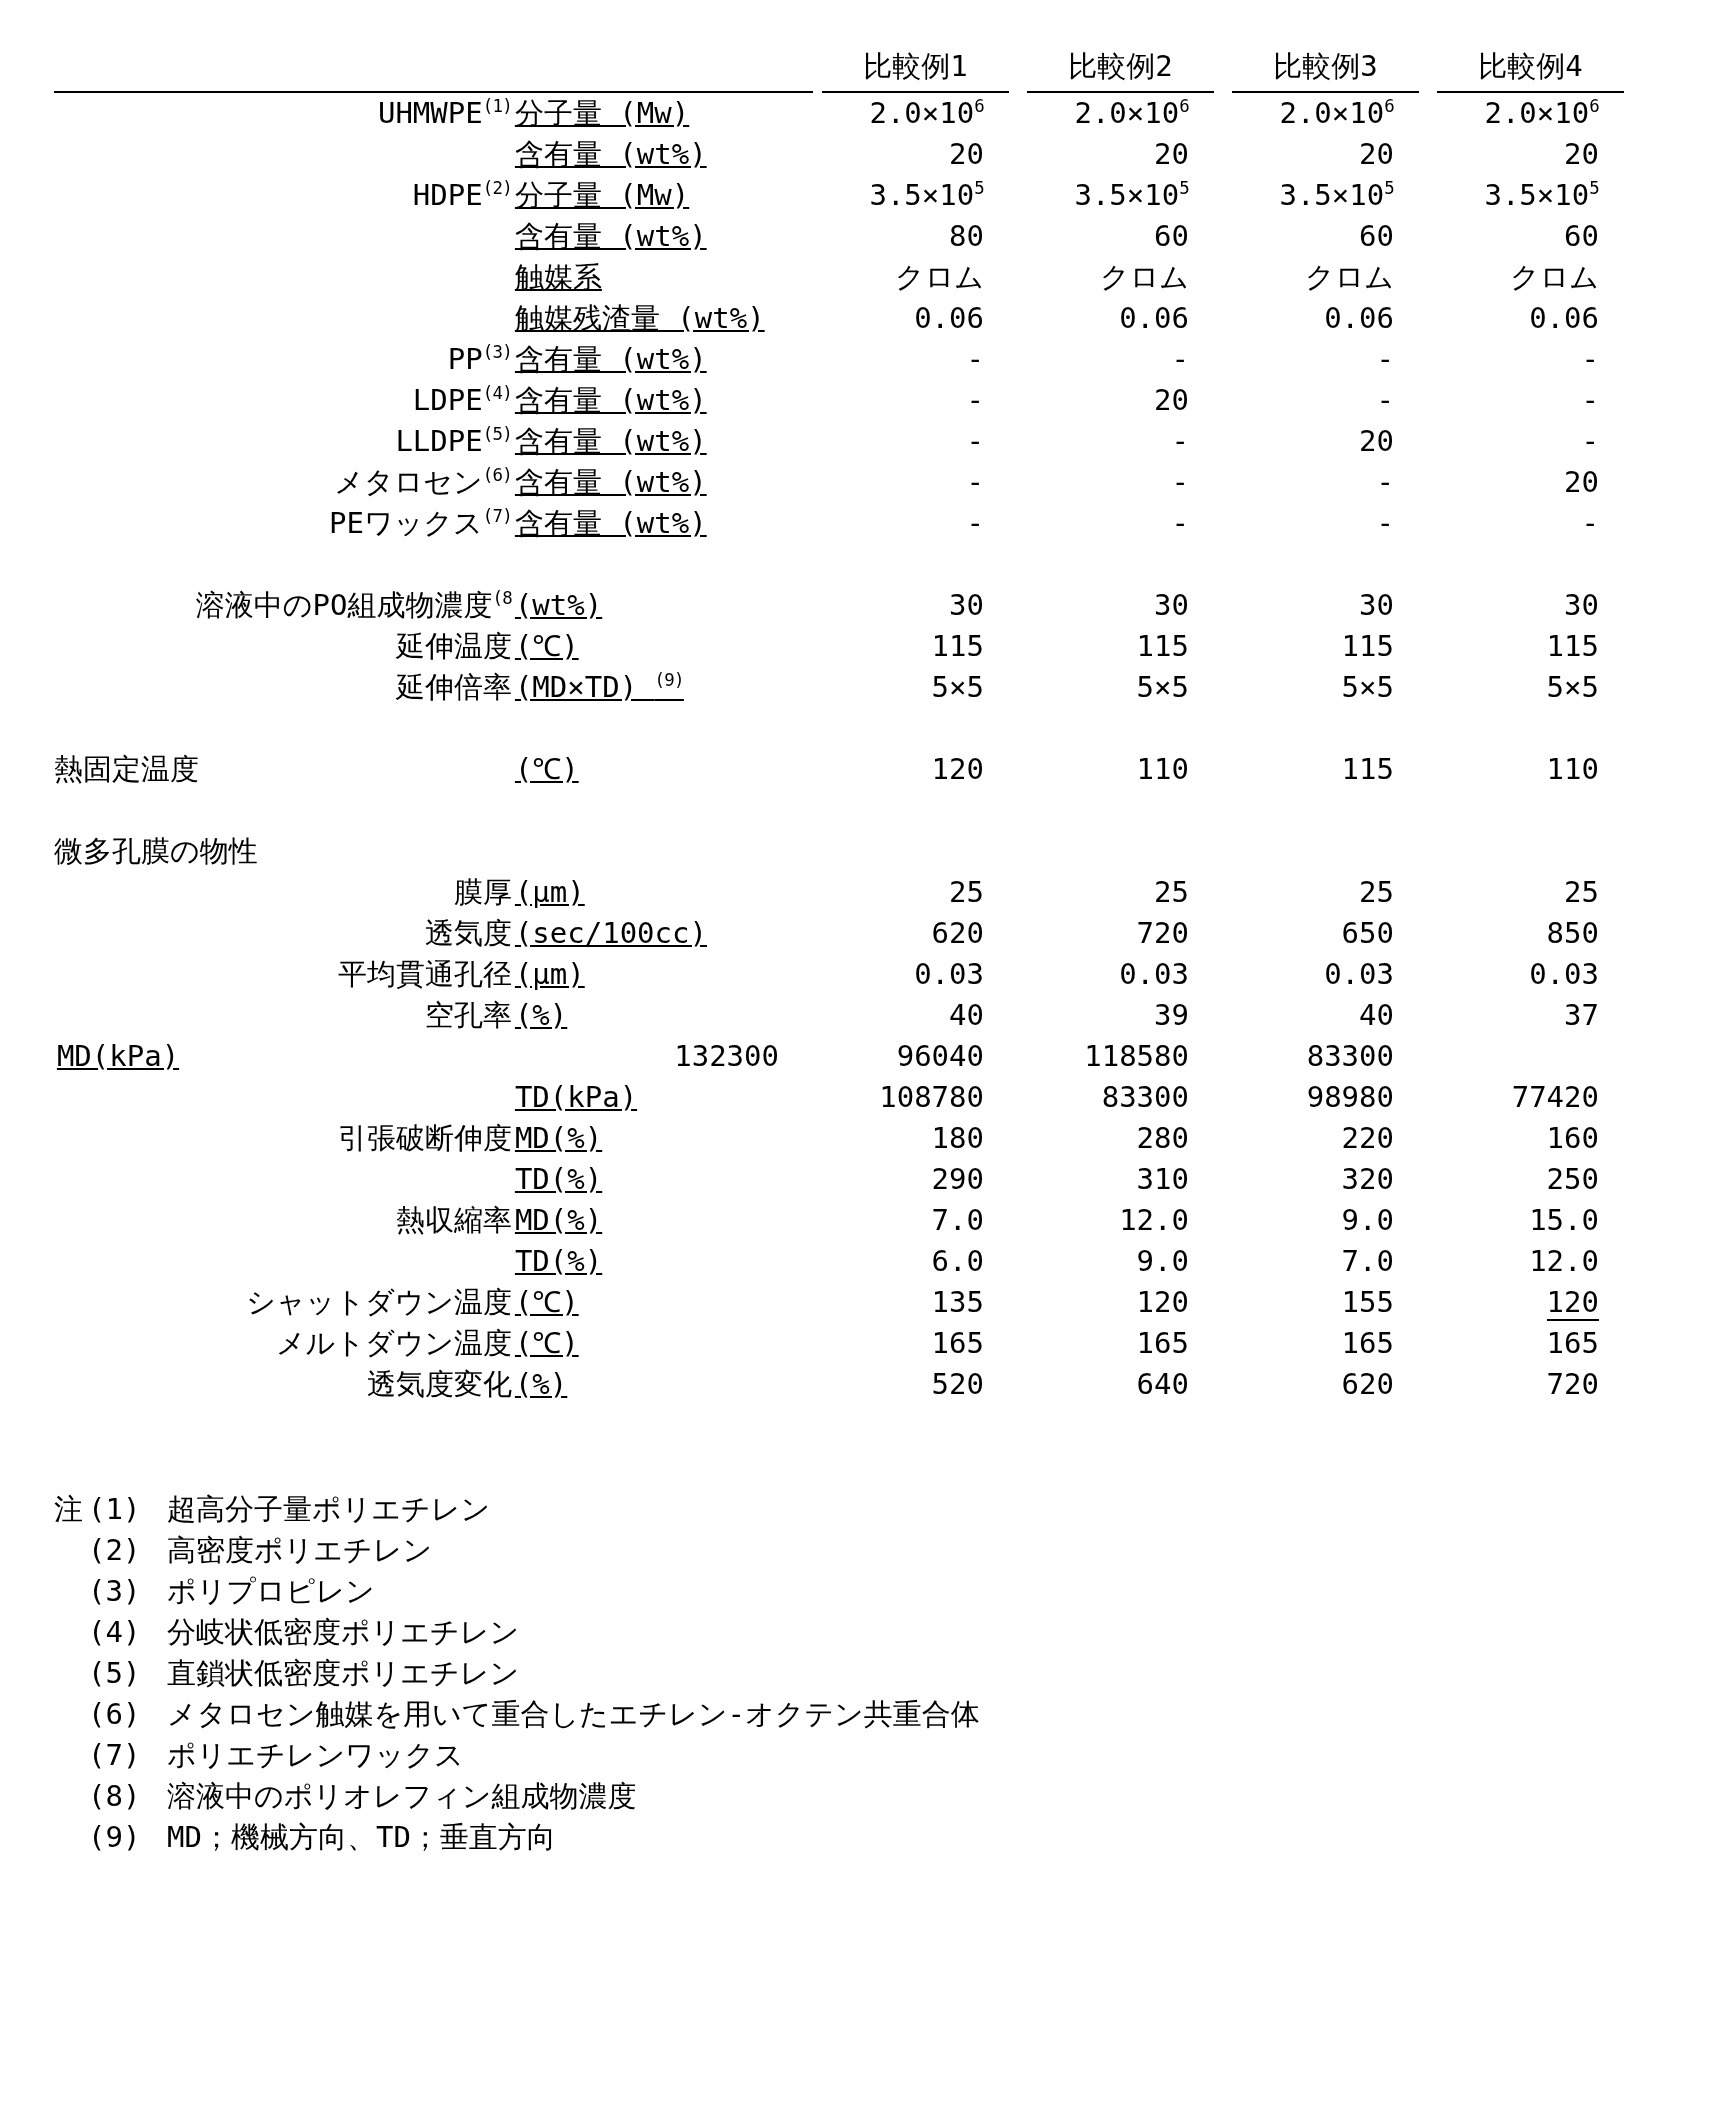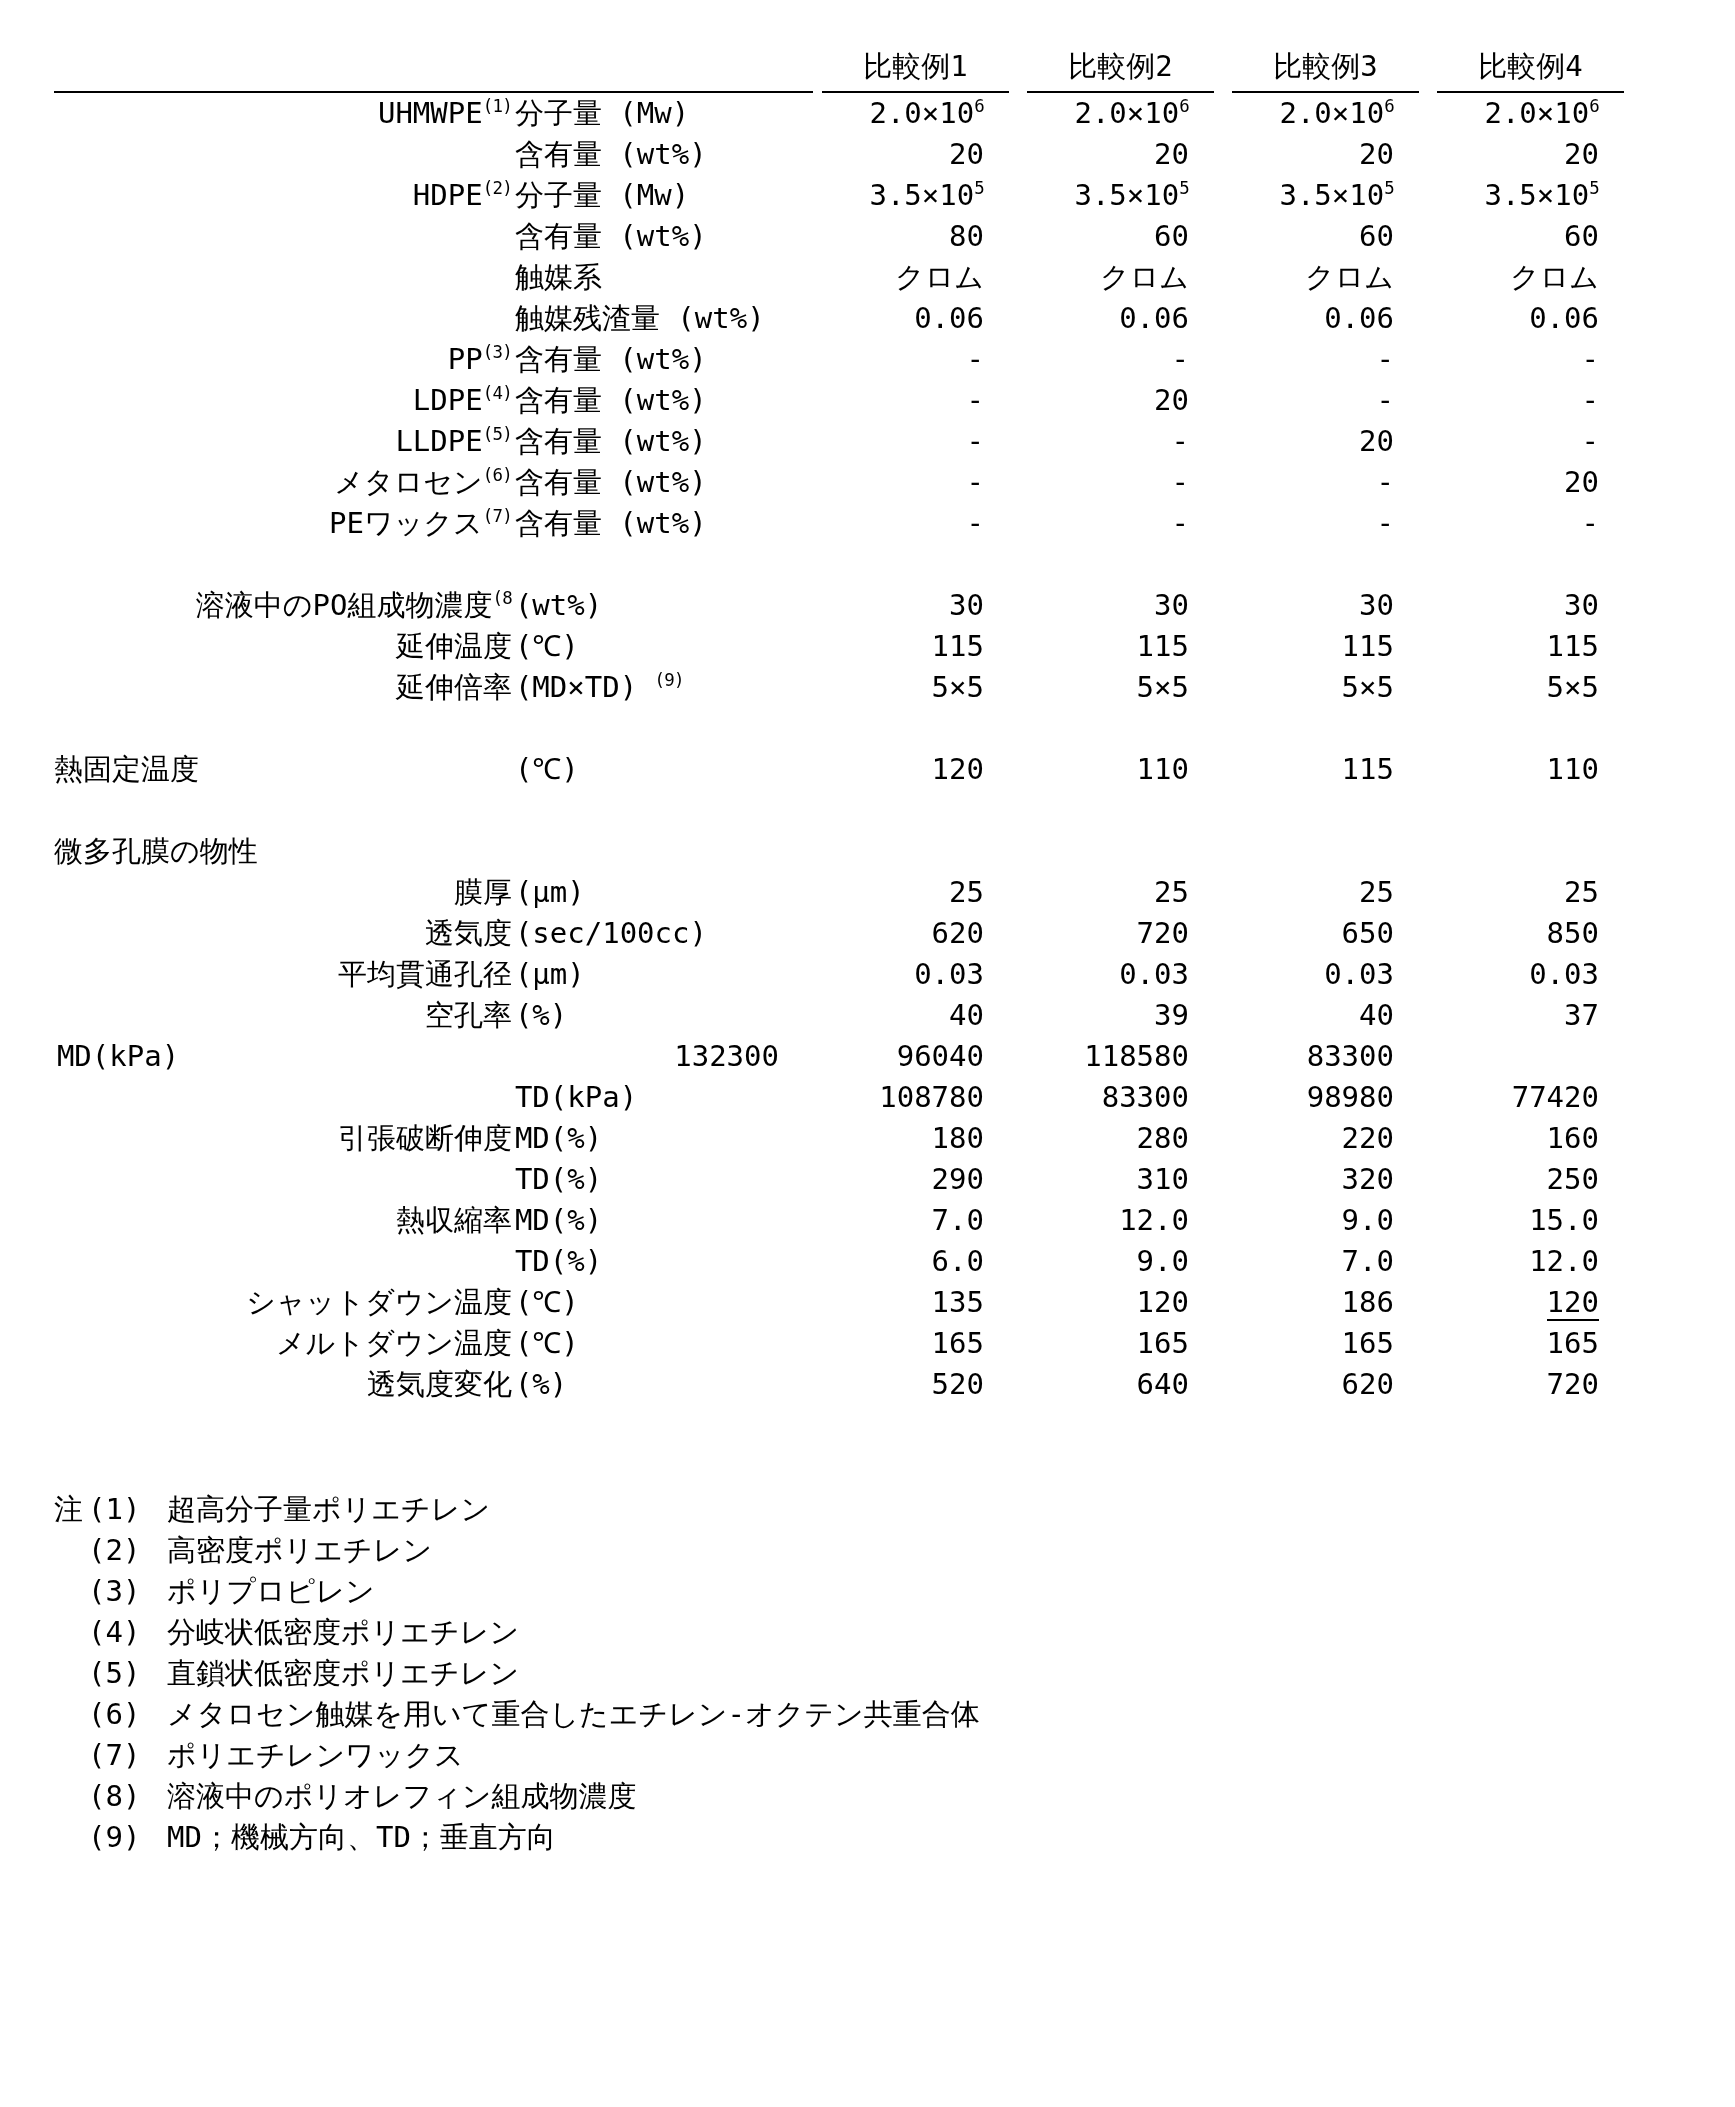--- a/index.html
+++ b/index.html
@@ -45,21 +45,21 @@
   .row {
     display: grid;
     grid-template-columns: 458px 301px 205px 205px 205px 205px;
     line-height: 41px;
     min-height: 41px;
     white-space: nowrap;
   }
   .cell { overflow: visible; }
   .label.indent0 { padding-left: 0; }
   .label.indent1 { padding-left: 44px; text-align: right; }
-  .param { padding-left: 2.9px; }
+  .param { padding-left: 2.9px; text-decoration: underline; }
   .value {
     text-align: right;
     padding-right: 34px;
   }
   sup {
     font-size: 0.60em;
     vertical-align: super;
     line-height: 0;
     letter-spacing: -0.7px;
   }
@@ -298,21 +298,21 @@
             <div class="cell value">6.0</div>
             <div class="cell value">9.0</div>
             <div class="cell value">7.0</div>
             <div class="cell value">12.0</div>
           </div>
           <div class="row">
             <div class="cell label indent1">シャットダウン温度</div>
             <div class="cell param">(℃)</div>
             <div class="cell value">135</div>
             <div class="cell value">120</div>
-            <div class="cell value">186</div>
+            <div class="cell value">155</div>
             <div class="cell value"><span class="uline">120</span></div>
           </div>
           <div class="row">
             <div class="cell label indent1">メルトダウン温度</div>
             <div class="cell param">(℃)</div>
             <div class="cell value">165</div>
             <div class="cell value">165</div>
             <div class="cell value">165</div>
             <div class="cell value">165</div>
           </div>

